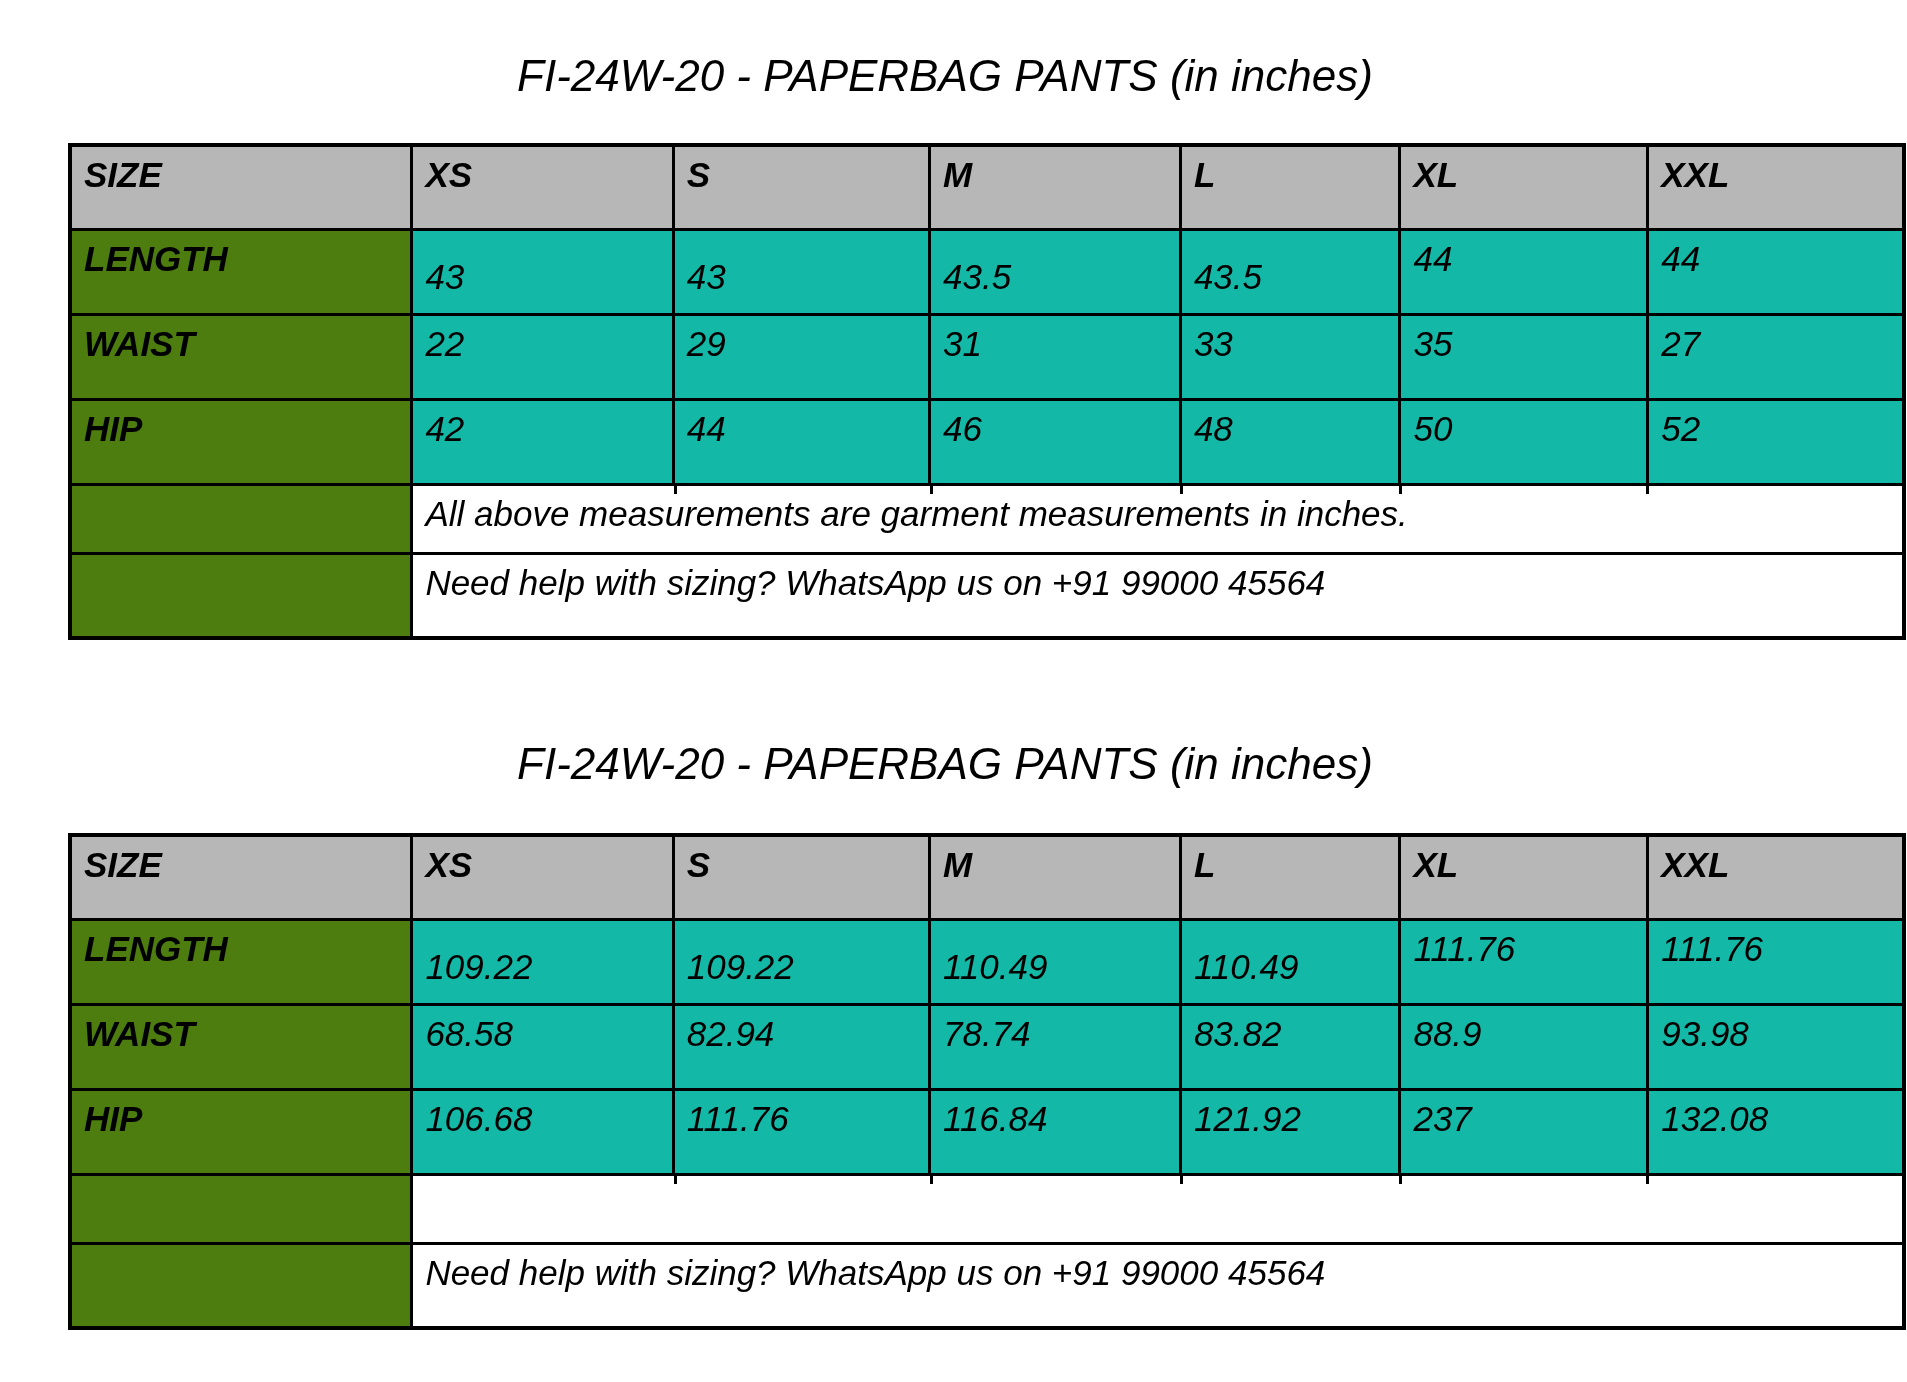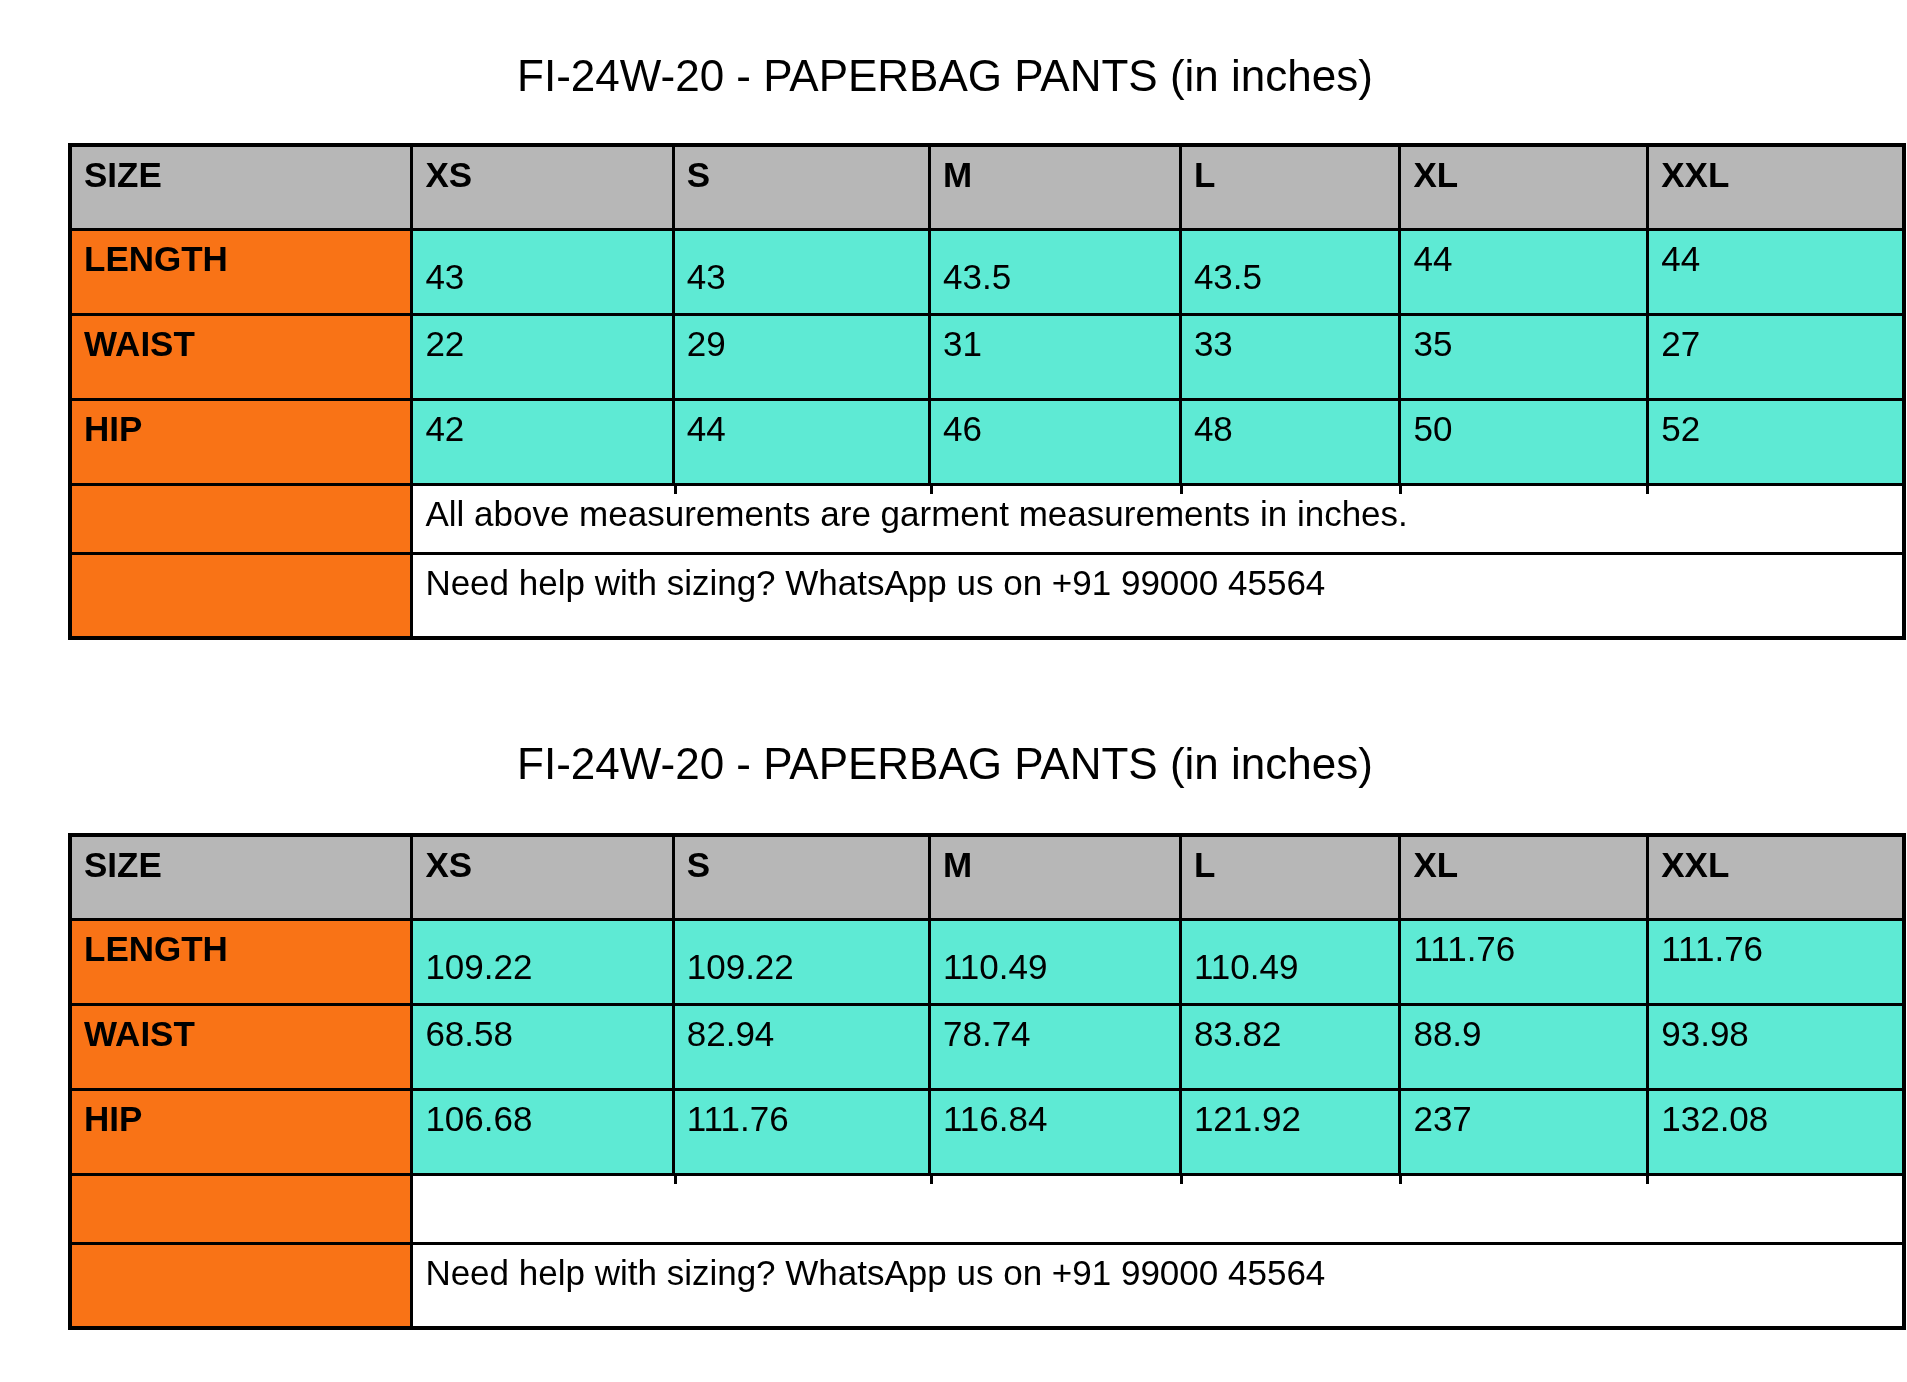--- a/index.html
+++ b/index.html
@@ -9,20 +9,21 @@
     color: #000000;
     font-family: "Liberation Sans", "DejaVu Sans", sans-serif;
   }
   body {
     width: 1907px;
     height: 1382px;
     overflow: hidden;
   }
   .page {
     padding: 50px 12px 0 68px;
+    font-style: italic;
   }
   .chart-title {
     width: 1754px;
     text-align: center;
     font-size: 44px;
     line-height: 1.2;
     font-weight: 400;
     margin-bottom: 40px;
   }
   .chart-title.second {
@@ -48,26 +49,26 @@
   tr.data-row     { height: 85px; }
   tr.note-row-1   { height: 69px; }
   tr.note-row-2   { height: 84px; }
   .hdr {
     background: #b7b7b7;
     font-weight: 700;
     font-size: 37px;
     padding-top: 10px;
   }
   .lbl {
-    background: #f97316;
+    background: #4d7c0f;
     font-weight: 700;
     font-size: 37px;
     padding-top: 10px;
   }
-  .val { background: #5eead4; }
+  .val { background: #14b8a6; }
   .val.mid { padding-top: 26px; }
   .note-merged {
     background: #ffffff;
     position: relative;
     padding-top: 12px;
   }
   .stub {
     position: absolute;
     top: 0;
     width: 3px;

